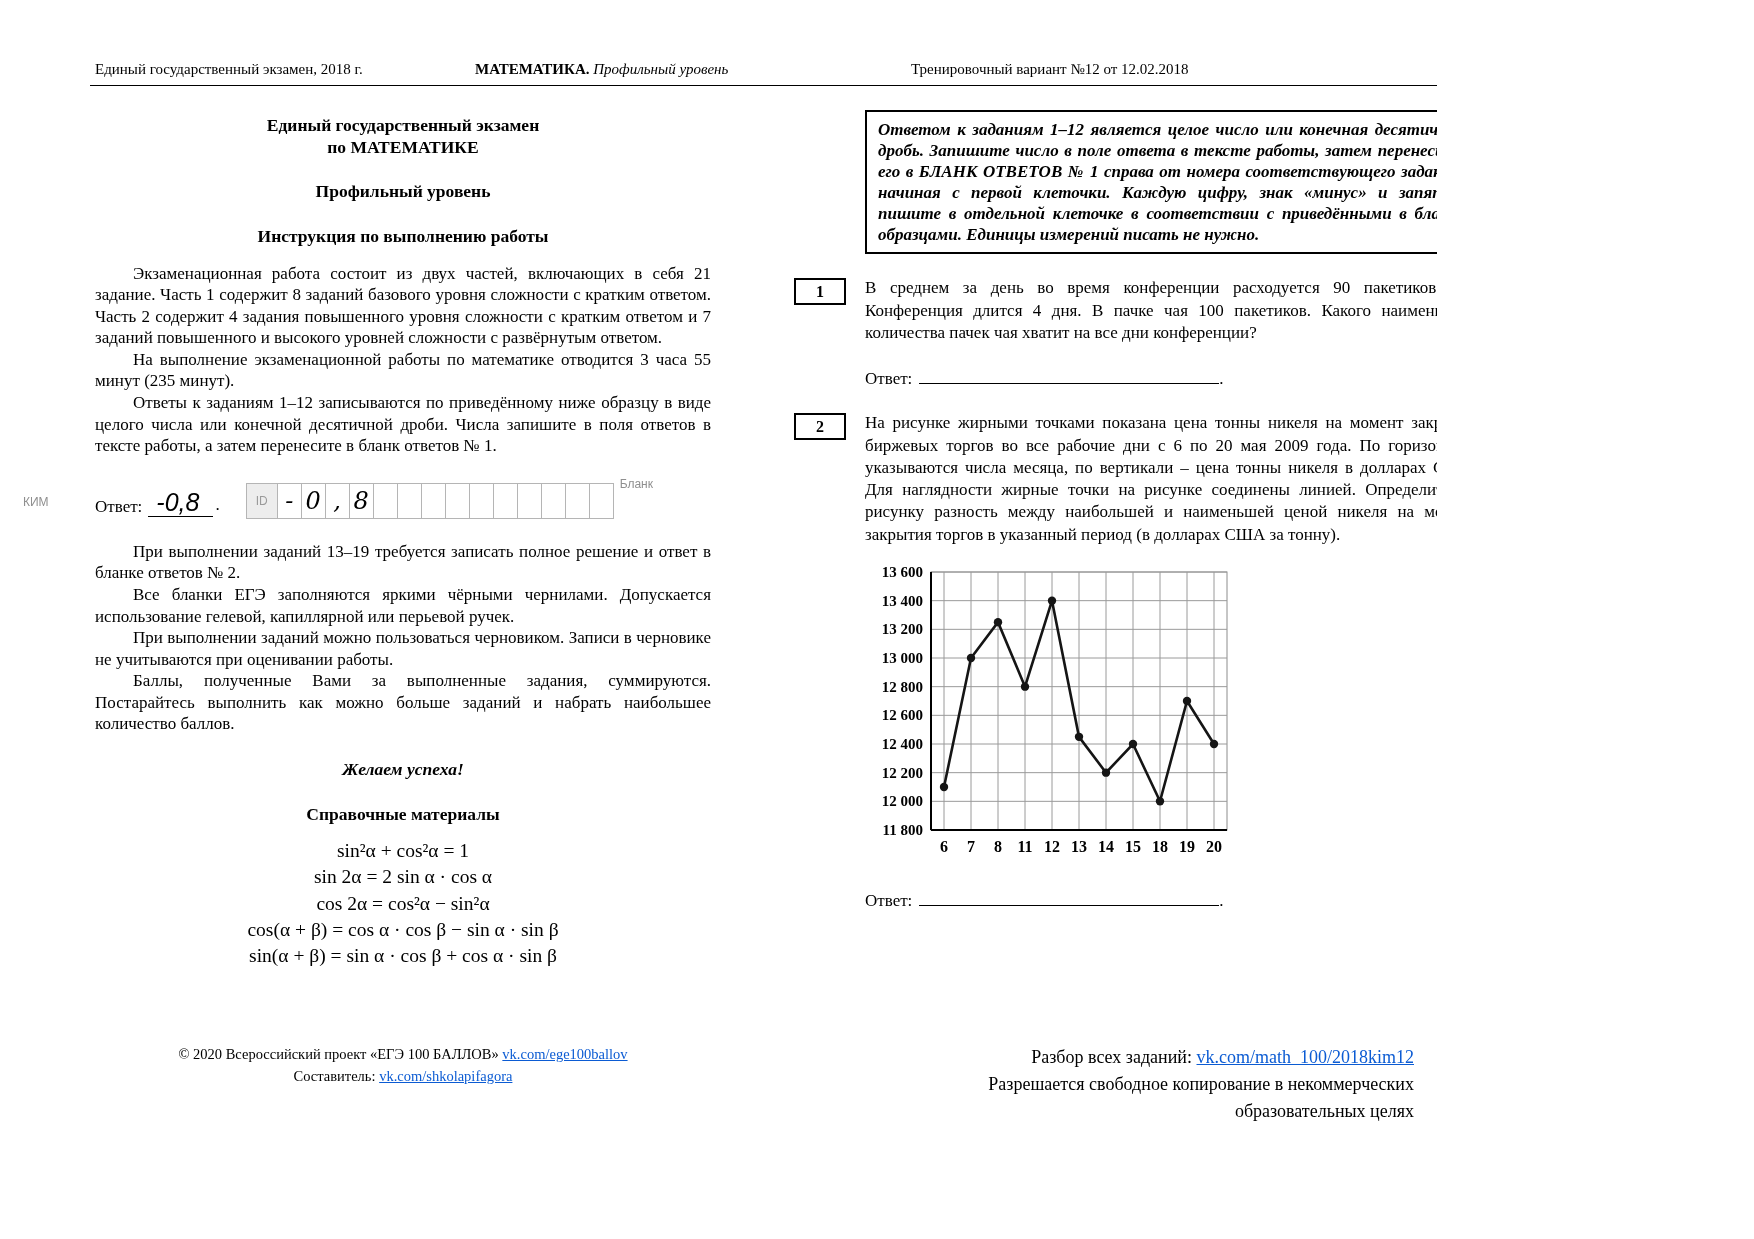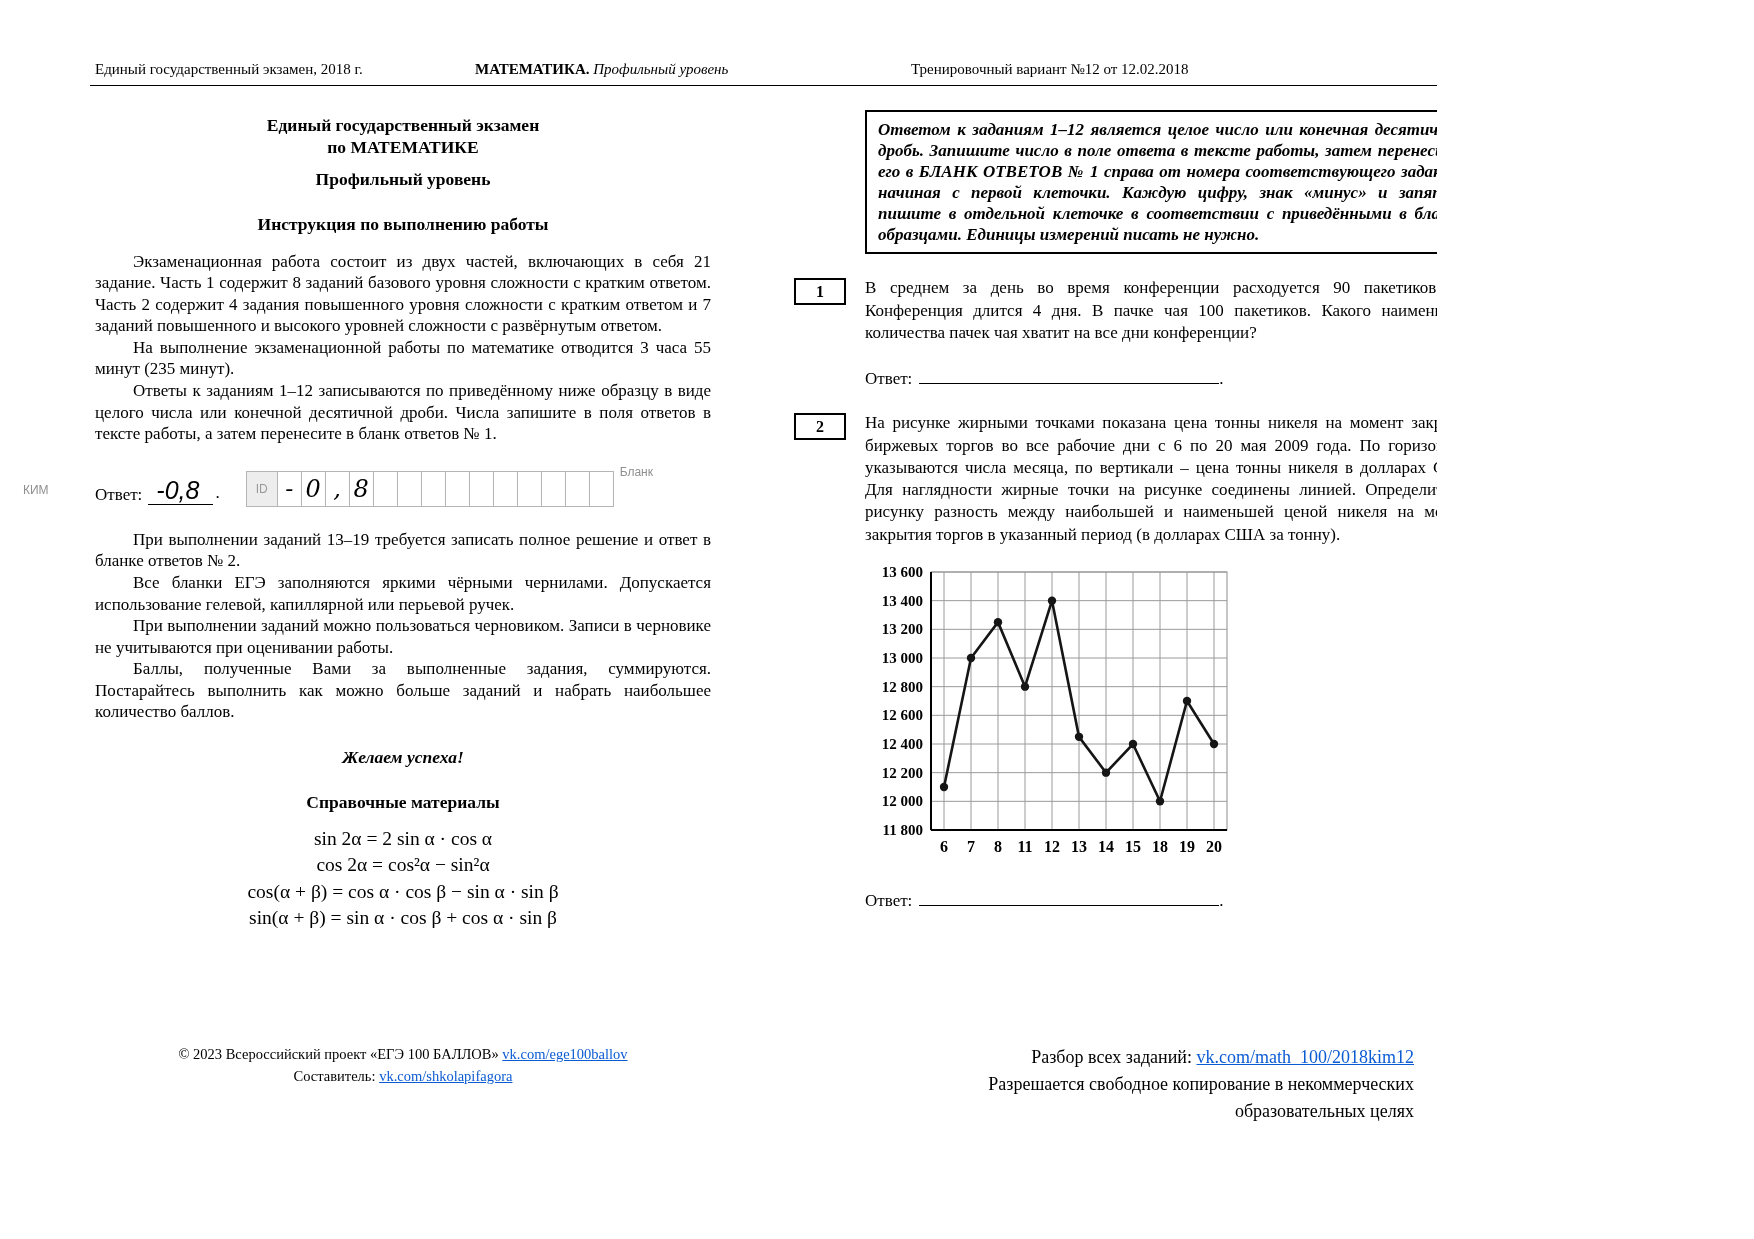--- a/index.html
+++ b/index.html
@@ -13,21 +13,21 @@
   .hdr-center { left:475px; }
   .hdr-right  { left:911px; }
   .hdr-page   { left:1438px; }
   .hdr-center .b { font-weight:bold; }
   .hdr-center .i { font-style:italic; }
   .hdr-rule { position:absolute; left:90px; top:85px; width:1393px; border-top:1.6px solid #000; }
 
   
   .col-left { position:absolute; left:95px; top:114px; width:616px; }
   .centered { text-align:center; font-weight:bold; font-size:17.5px; line-height:1.28; }
-  .doc-title { margin-bottom:9px; }
+  .doc-title { margin-bottom:21px; }
   .level { margin-bottom:23px; }
   .instr-head { margin-bottom:15px; }
   .paras p { margin:0; font-size:17px; line-height:1.27; text-align:justify; text-indent:38px; }
 
   .example-row { position:relative; display:flex; align-items:flex-end; margin:20px 0 22px; height:42px; }
   .kim-mark { position:absolute; left:-72px; bottom:10px; font-family:"Liberation Sans",sans-serif;
               font-size:12px; color:#8f8f8f; }
   .ans-label { font-size:17px; line-height:1; padding-bottom:4px; }
   .hand { font-family:Liberation Sans, sans-serif; font-style:italic; font-size:25px; line-height:1;
           border-bottom:1.5px solid #000; padding:0 14px 1px 8px; margin:0 2px 2px 6px; }
@@ -117,20 +117,21 @@
     <div class="paras">
         <p>При выполнении заданий 13–19 требуется записать полное решение и ответ в бланке ответов № 2.</p>
         <p>Все бланки ЕГЭ заполняются яркими чёрными чернилами. Допускается использование гелевой, капиллярной или перьевой ручек.</p>
         <p>При выполнении заданий можно пользоваться черновиком. Записи в черновике не учитываются при оценивании работы.</p>
         <p>Баллы, полученные Вами за выполненные задания, суммируются. Постарайтесь выполнить как можно больше заданий и набрать наибольшее количество баллов.</p>
       </div>
 
     <div class="wish">Желаем успеха!</div>
     <div class="materials">Справочные материалы</div>
     <div class="formulas">
+        <div>sin²α + cos²α = 1</div>
         <div>sin 2α = 2 sin α · cos α</div>
         <div>cos 2α = cos²α − sin²α</div>
         <div>cos(α + β) = cos α · cos β − sin α · sin β</div>
         <div>sin(α + β) = sin α · cos β + cos α · sin β</div>
       </div>
   </section>
 
   <section class="col-right">
     <div class="notice">Ответом к заданиям 1–12 является целое число или конечная десятичная дробь. Запишите число в поле ответа в тексте работы, затем перенесите его в БЛАНК ОТВЕТОВ № 1 справа от номера соответствующего задания, начиная с первой клеточки. Каждую цифру, знак «минус» и запятую пишите в отдельной клеточке в соответствии с приведёнными в бланке образцами. Единицы измерений писать не нужно.</div>
 
@@ -206,21 +207,21 @@
             <circle cx="349" cy="182" r="4.2" fill="#151515"></circle>
           </svg>
       </div>
       <div class="answer-line">
         <span>Ответ:</span><span class="answer-blank"></span><span>.</span>
       </div>
     </div>
   </section>
 
   <div class="footer-left">
-    <div><span>© 2023 Всероссийский проект «ЕГЭ 100 БАЛЛОВ» </span><a class="lnk">vk.com/ege100ballov</a></div>
+    <div><span>© 2020 Всероссийский проект «ЕГЭ 100 БАЛЛОВ» </span><a class="lnk">vk.com/ege100ballov</a></div>
     <div><span>Составитель: </span><a class="lnk">vk.com/shkolapifagora</a></div>
   </div>
 
   <div class="footer-right">
     <div><span>Разбор всех заданий: </span><a class="lnk">vk.com/math_100/2018kim12</a></div>
     <div>Разрешается свободное копирование в некоммерческих образовательных целях</div>
   </div>
 
   <div class="corner-mark">
     <span class="corner-dot"></span>

